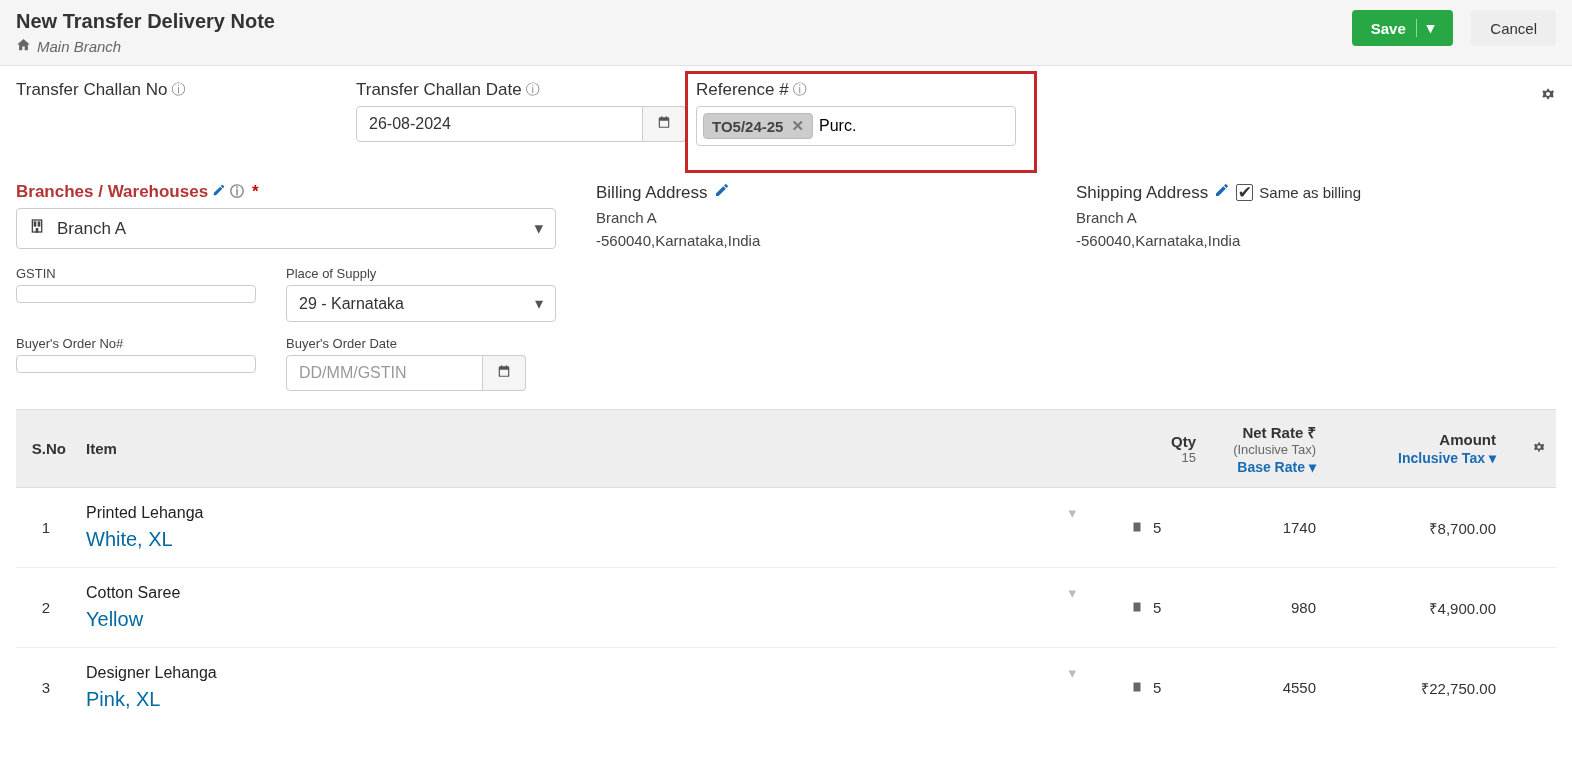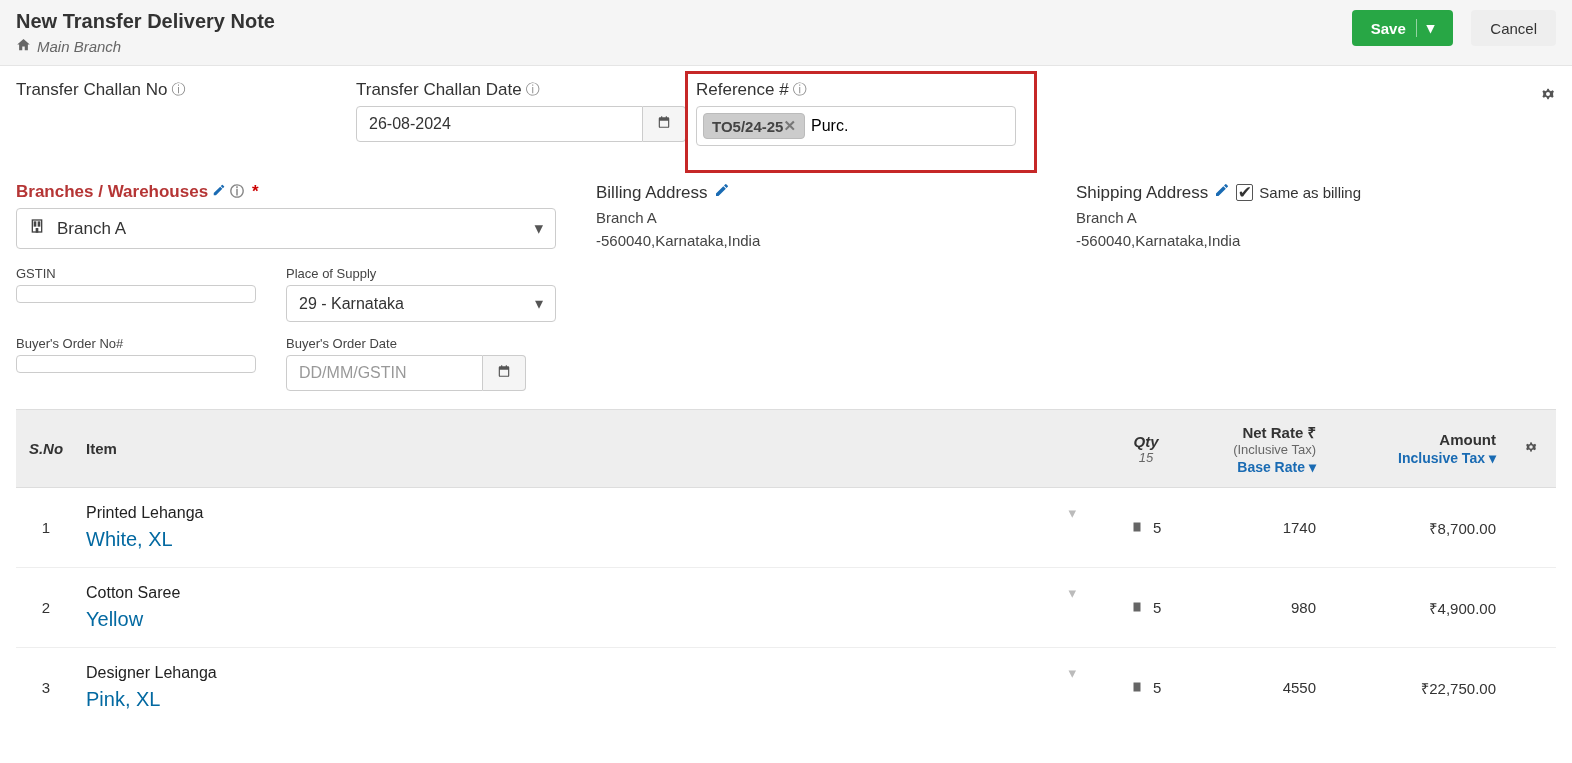--- a/index.html
+++ b/index.html
@@ -130,21 +130,21 @@
   .tag {
     background: #ccc;
     border: 1px solid #bbb;
     border-radius: 4px;
     padding: 3px 8px;
     font-size: 15px;
     font-weight: bold;
     color: #444;
     display: inline-flex;
     align-items: center;
-    gap: 0;
+    gap: 8px;
   }
   .tag .x { color: #777; font-weight: bold; cursor: pointer; }
   .tag-input input {
     border: none;
     outline: none;
     font-size: 16px;
     flex: 1;
     width: 40px;
   }
   .gear-icon { color: #555; position: absolute; right: 0; top: 6px; }
@@ -185,21 +185,21 @@
   }
   table.items thead th {
     background: #eee;
     border-top: 1px solid #ddd;
     border-bottom: 1px solid #ddd;
     padding: 12px 10px;
     text-align: left;
     font-weight: bold;
     color: #333;
   }
-  table.items thead th.center { text-align: center; font-style: italic; }
+  table.items thead th.center { text-align: right; }
   table.items thead th.right { text-align: right; }
   .th-sub { font-size: 13px; color: #666; font-weight: normal; display:block; }
   .th-link { font-size: 14px; color: #1a6bb3; font-weight: bold; display:inline-flex; align-items:center; gap:4px; margin-top:2px;}
   table.items tbody td {
     border-bottom: 1px solid #eee;
     padding: 16px 10px;
     vertical-align: middle;
   }
   td.center { text-align: center; }
   td.right { text-align: right; }

